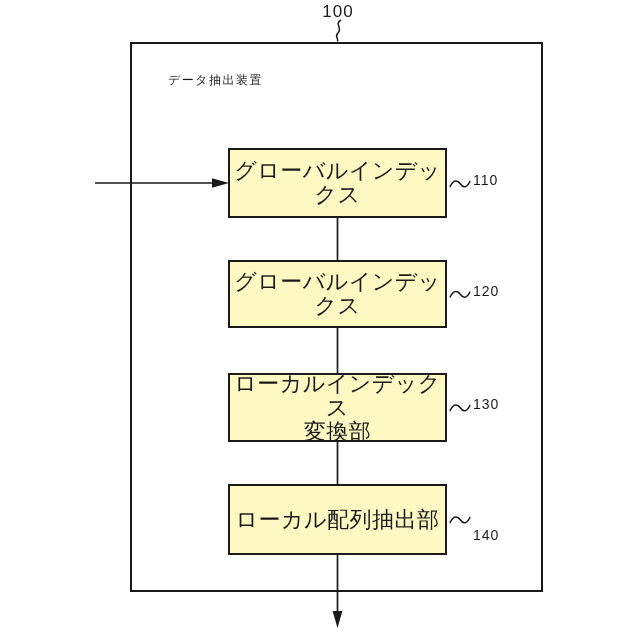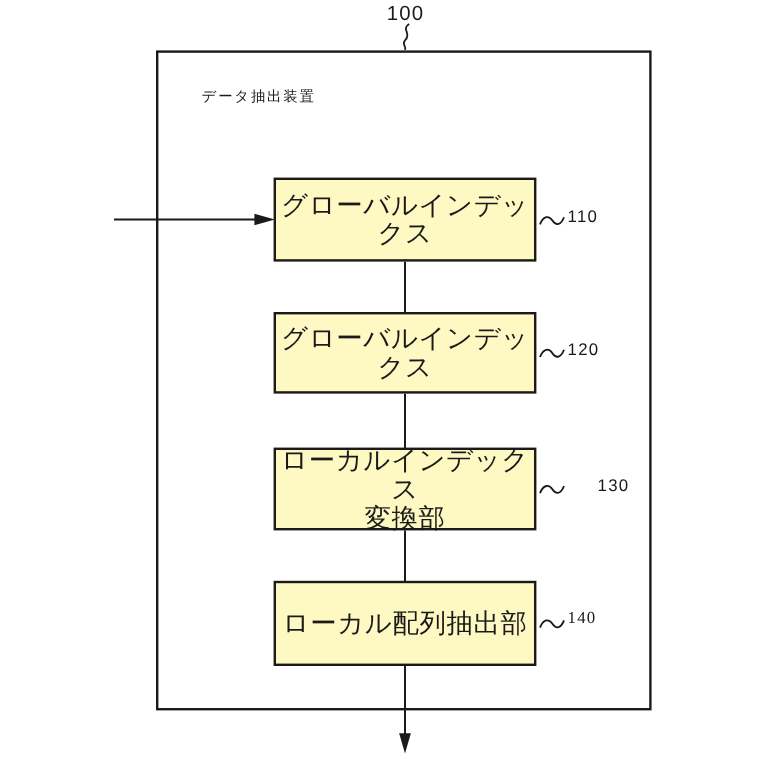--- a/index.html
+++ b/index.html
@@ -60,22 +60,22 @@
   .b4 { top: 484px; height: 71px; }
   .box-line:empty { display: none; }
   .ref-num {
     position: absolute;
     left: 473px;
     font-size: 14px;
     letter-spacing: 1px;
   }
   .r1 { top: 172px; }
   .r2 { top: 283px; }
-  .r3 { top: 396px; margin-left: 25px; }
-  .r4 { top: 508px; font-family: Liberation Serif, serif; }
+  .r3 { top: 396px; }
+  .r4 { top: 527px; }
   svg.overlay {
     position: absolute;
     left: 0;
     top: 0;
     width: 640px;
     height: 640px;
     pointer-events: none;
   }
 </style>
 </head>

